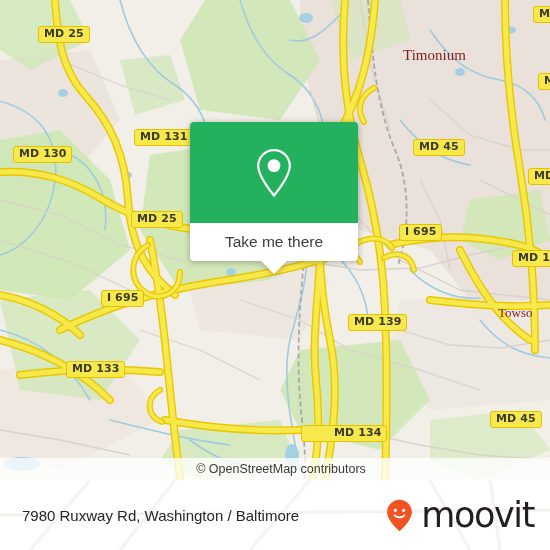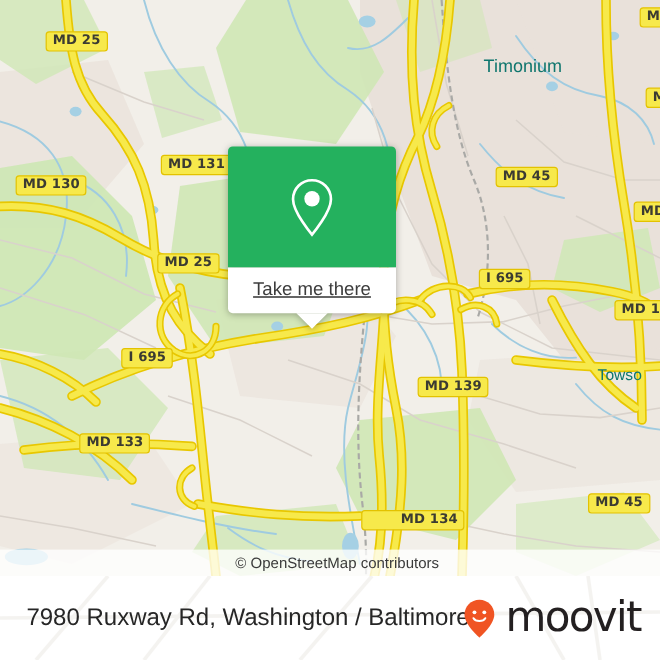--- a/index.html
+++ b/index.html
@@ -31,23 +31,23 @@
     font-weight: bold;
     font-family: "DejaVu Sans", sans-serif;
     letter-spacing: 0.1px;
     padding: 1px 5px 2px 5px;
     line-height: 12px;
     white-space: nowrap;
     z-index: 6;
   }
   .place-label {
     position: absolute;
-    color: #0f766e;
+    color: #7f1d1d;
     font-size: 15px;
-    font-family: Liberation Sans, sans-serif;
+    font-family: Liberation Serif, serif;
     white-space: nowrap;
     z-index: 6;
   }
 
   
   #attrib {
     position: absolute; left: 0; bottom: 0;
     width: 550px; height: 22px;
     background: rgba(255,255,255,0.78);
     display: flex; align-items: center;
@@ -58,24 +58,23 @@
     font-size: 12.5px;
     color: #3a3a3a;
     padding-left: 12px;
     font-family: "Liberation Sans", sans-serif;
   }
 
   
   #popup {
     position: absolute;
     left: 190px; top: 122px;
-    width: 140px;
+    width: 168px;
     z-index: 20;
     filter: drop-shadow(0 1px 3px rgba(0,0,0,0.30));
-    text-decoration: underline;
   }
   #popup-head {
     background: #24b15e;
     border-radius: 4px 4px 0 0;
     height: 101px;
     display: flex; align-items: center; justify-content: center;
   }
   #popup-pin { width: 42px; height: 52px; display:block; }
   #popup-foot {
     background: #ffffff;
@@ -104,21 +103,21 @@
     width: 550px; height: 70px;
     background: #ffffff;
     display: flex; align-items: center;
     overflow: hidden;
   }
   #bottombar-bg { position: absolute; left:0; top:0; width:550px; height:70px; opacity:0.40; }
   #addr {
     position: relative;
     z-index: 3;
     padding-left: 22px;
-    font-size: 20px;
+    font-size: 15px;
     color: #262626;
     font-family: "Liberation Sans", sans-serif;
     white-space: nowrap;
   }
   #logo {
     position: absolute; z-index: 3;
     right: 16px; top: 50%; transform: translateY(-50%);
     display: flex; align-items: center; gap: 8px;
   }
   #logo-pin { width: 27px; height: 33px; display:block; }

